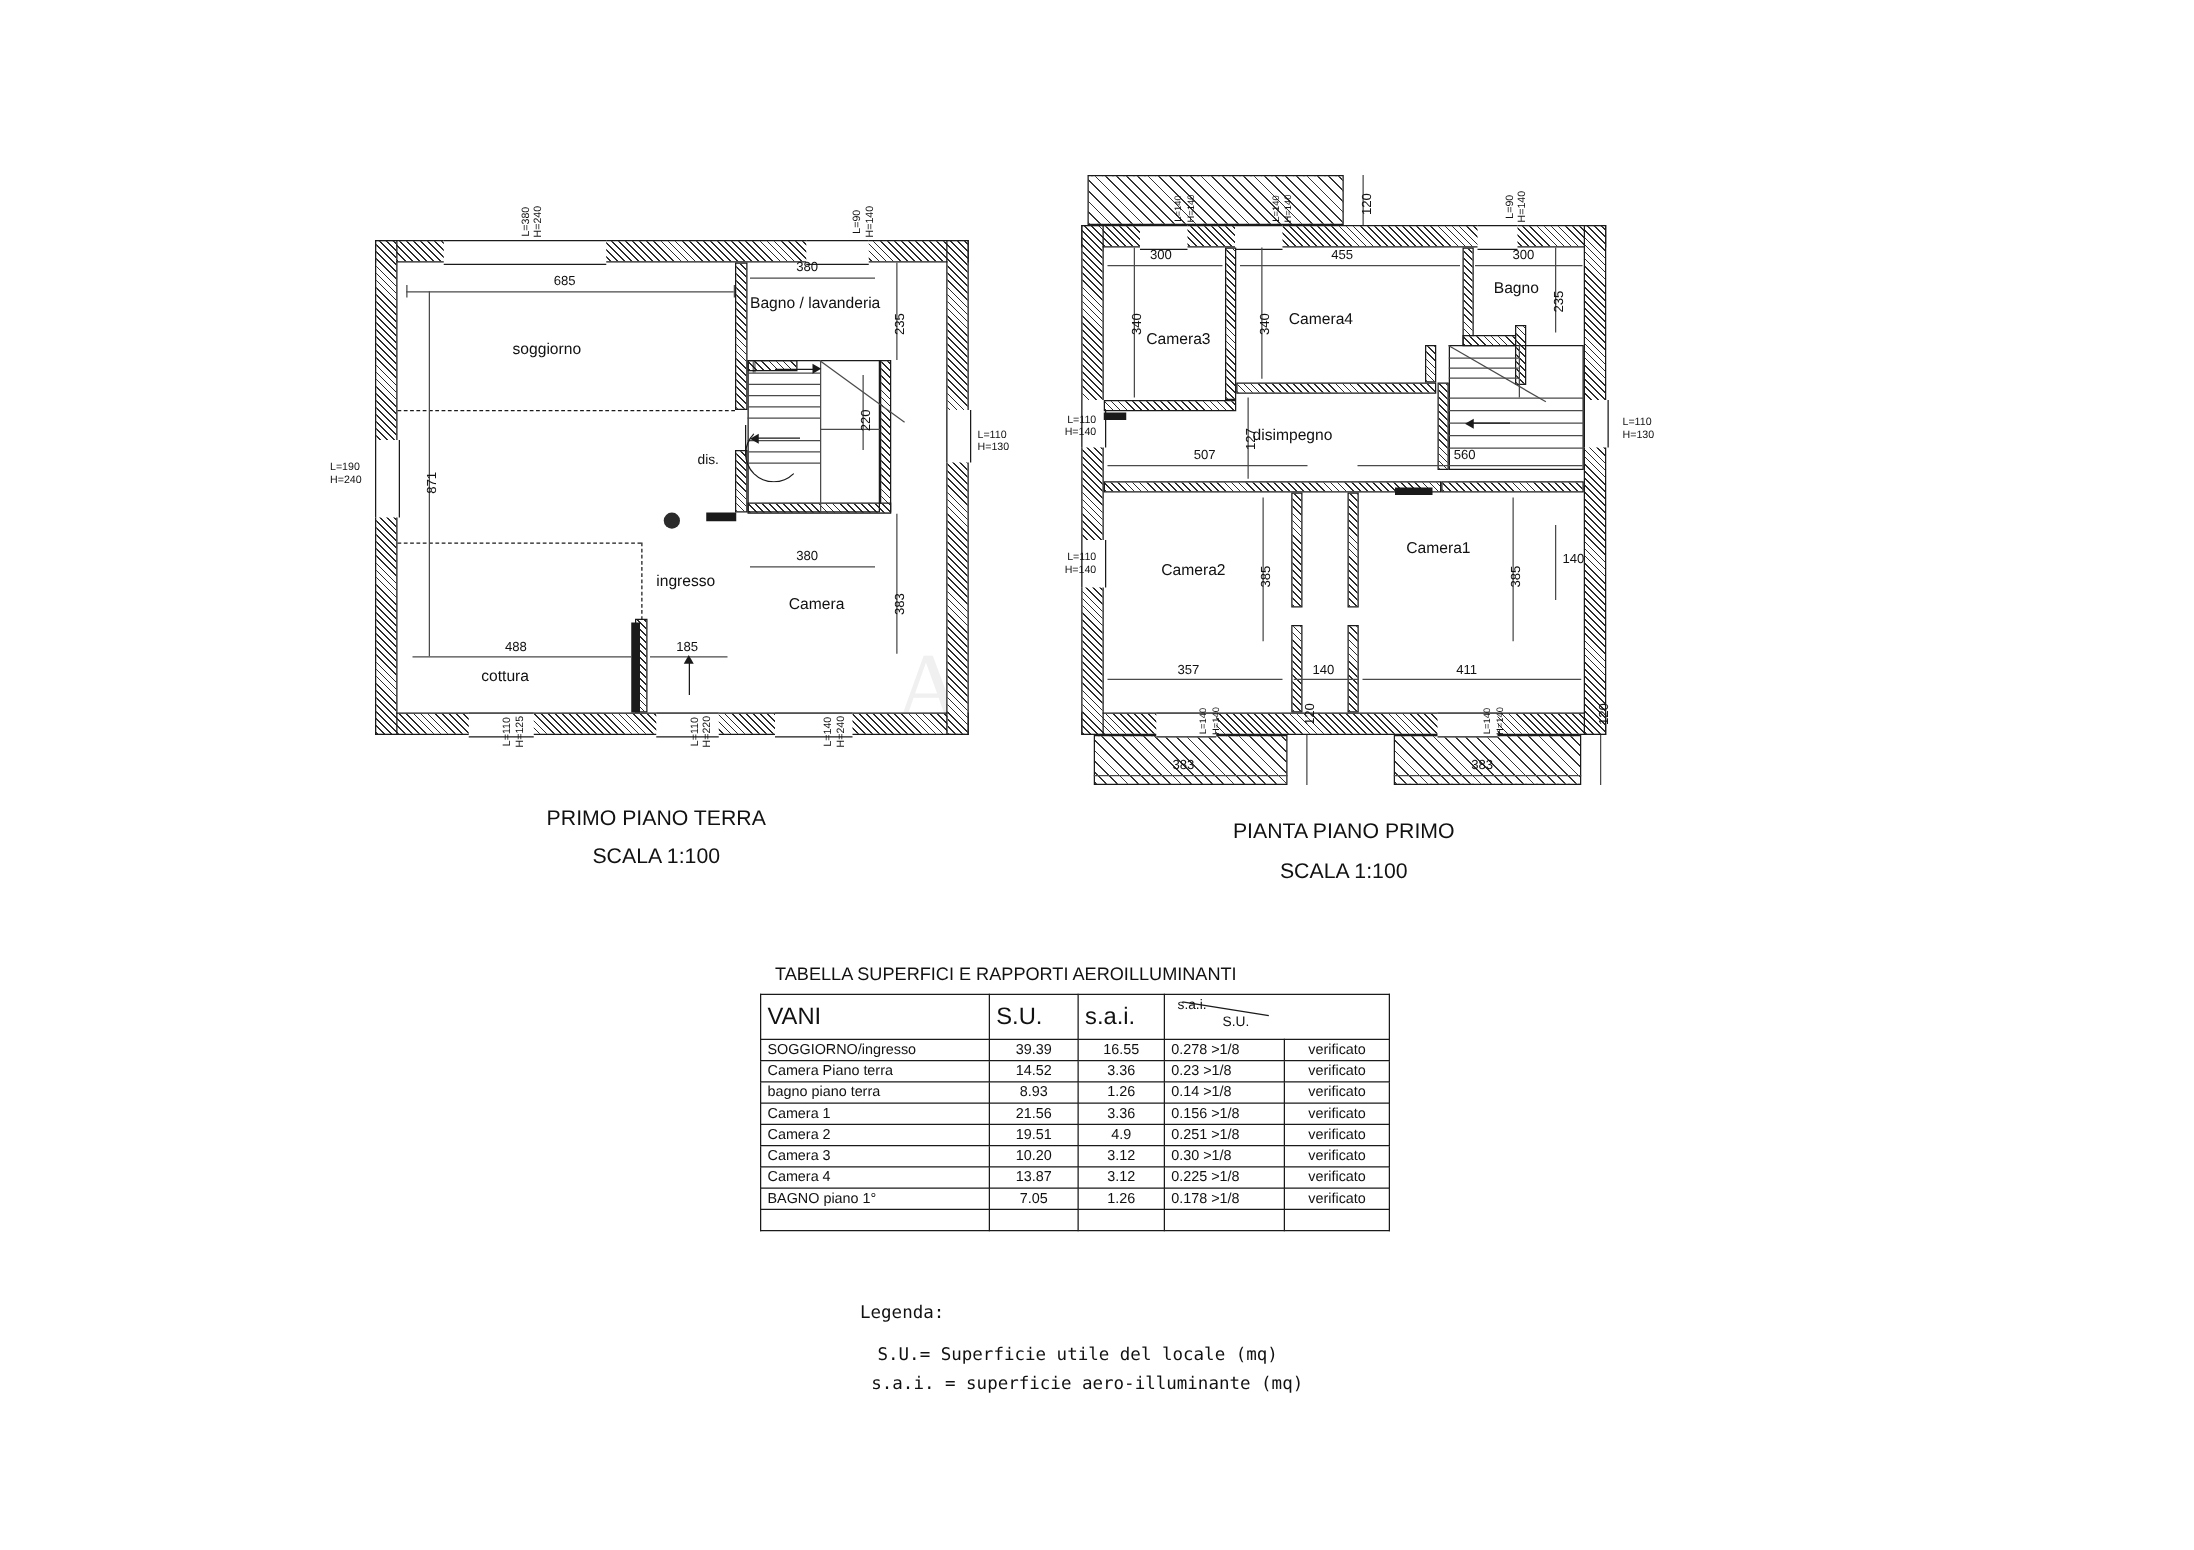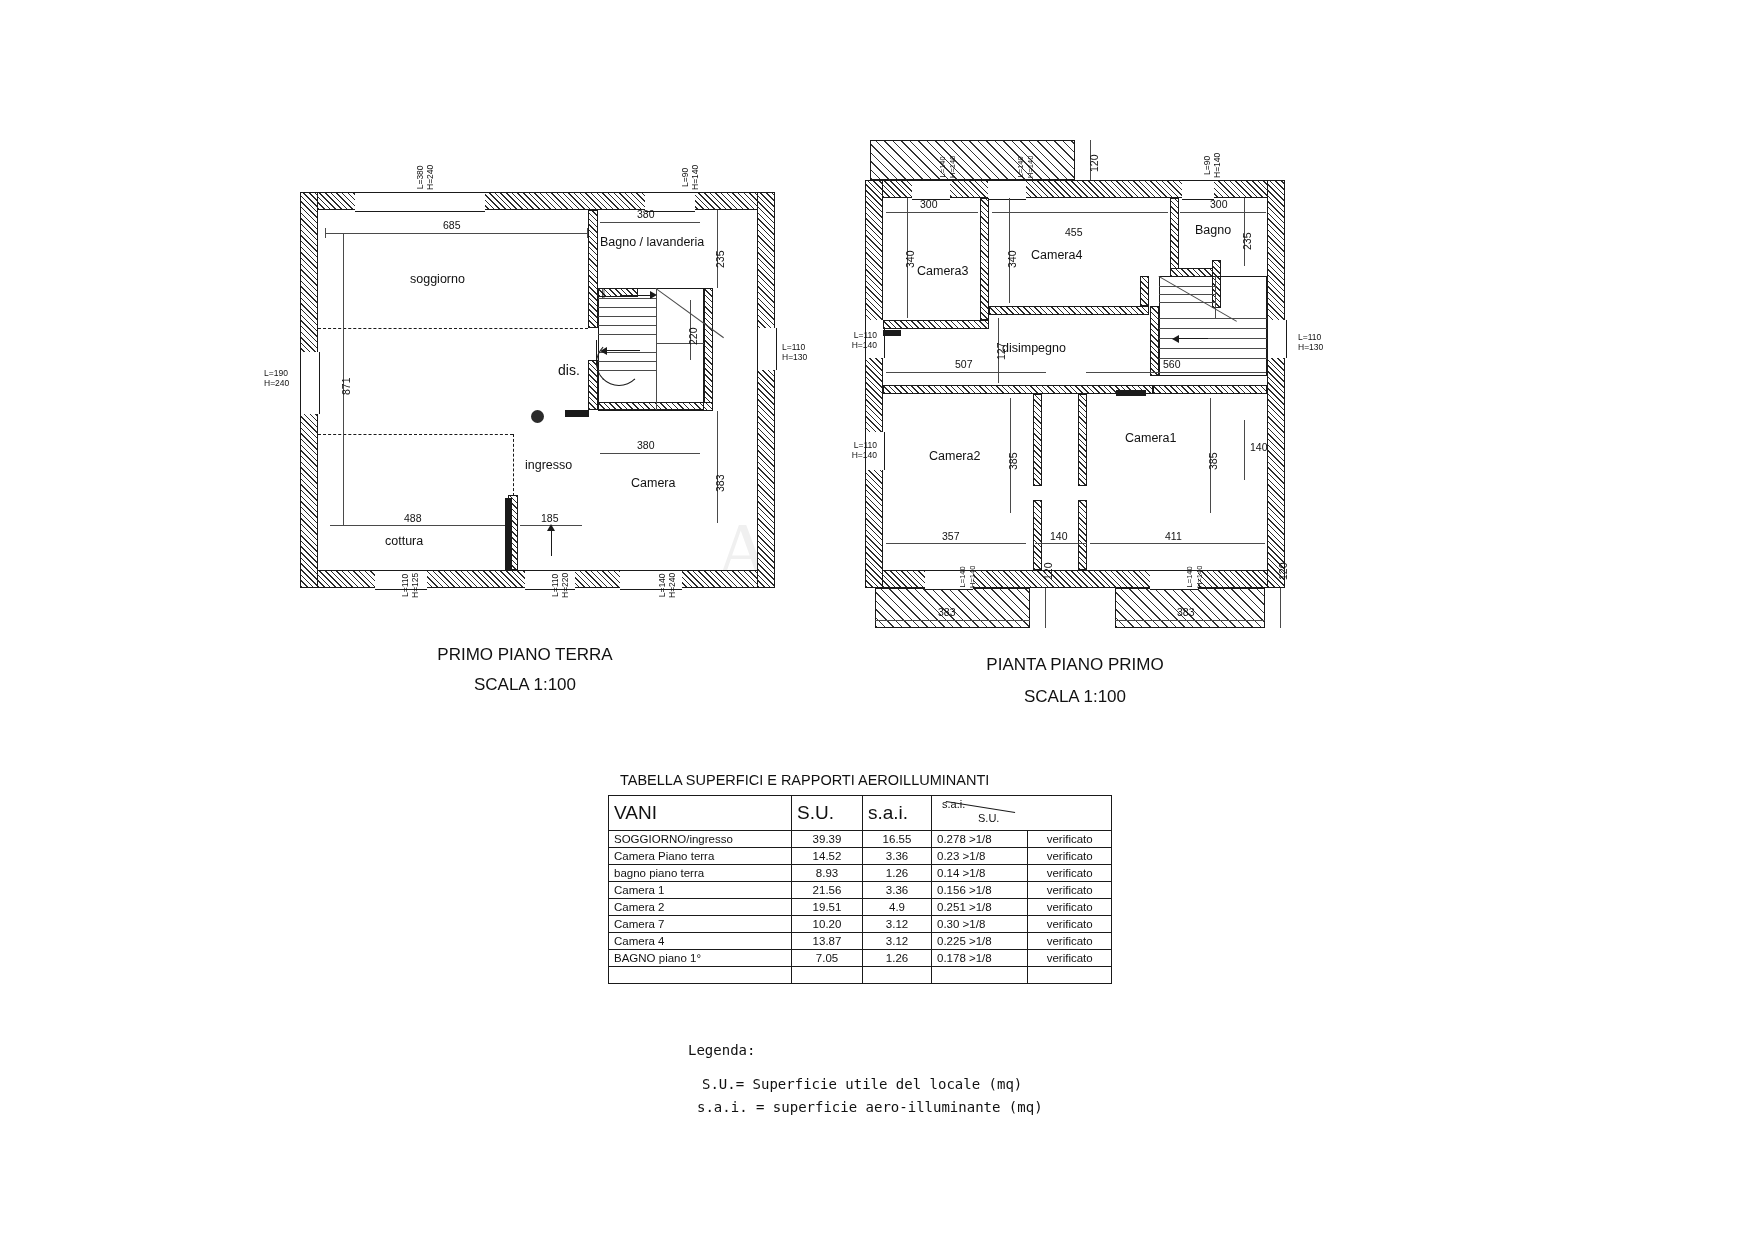--- a/index.html
+++ b/index.html
@@ -283,21 +283,21 @@
     <div class="line-thin-v" style="left:717px; top:210px; height:78px;"></div>
     <div class="line-thin-v" style="left:343px; top:233px; height:292px;"></div>
     <div class="line-thin-v" style="left:690px; top:300px; height:60px;"></div>
     <div class="line-thin-h" style="left:600px; top:453px; width:100px;"></div>
     <div class="line-thin-v" style="left:717px; top:411px; height:112px;"></div>
     <div class="line-thin-h" style="left:330px; top:525px; width:175px;"></div>
     <div class="line-thin-h" style="left:520px; top:525px; width:62px;"></div>
 
     <div class="room-label" style="left:410px; top:272px;">soggiorno</div>
     <div class="room-label" style="left:600px; top:235px;">Bagno / lavanderia</div>
-    <div class="room-label" style="left:558px; top:362px; font-size:14px;">dis.</div>
+    <div class="room-label" style="left:558px; top:362px; font-size:11px;">dis.</div>
     <div class="room-label" style="left:525px; top:458px;">ingresso</div>
     <div class="room-label" style="left:631px; top:476px;">Camera</div>
     <div class="room-label" style="left:385px; top:534px;">cottura</div>
 
     <div class="dim" style="left:443px; top:219px;">685</div>
     <div class="dim" style="left:637px; top:208px;">380</div>
     <div class="dim-v" style="left:714px; top:268px;">235</div>
     <div class="dim-v" style="left:340px; top:395px;">871</div>
     <div class="dim-v" style="left:687px; top:345px;">220</div>
     <div class="dim" style="left:637px; top:439px;">380</div>
@@ -393,21 +393,21 @@
     <div class="line-thin-v" style="left:460px; top:588px; height:40px;"></div>
 
     <div class="room-label" style="left:97px; top:264px;">Camera3</div>
     <div class="room-label" style="left:211px; top:248px;">Camera4</div>
     <div class="room-label" style="left:375px; top:223px;">Bagno</div>
     <div class="room-label" style="left:182px; top:341px;">disimpegno</div>
     <div class="room-label" style="left:109px; top:449px;">Camera2</div>
     <div class="room-label" style="left:305px; top:431px;">Camera1</div>
 
     <div class="dim" style="left:100px; top:198px;">300</div>
-    <div class="dim" style="left:245px; top:198px;margin-top:28px;">455</div>
+    <div class="dim" style="left:245px; top:198px;">455</div>
     <div class="dim" style="left:390px; top:198px;">300</div>
     <div class="dim-v" style="left:268px; top:172px;">120</div>
     <div class="dim-v" style="left:84px; top:268px;">340</div>
     <div class="dim-v" style="left:186px; top:268px;">340</div>
     <div class="dim-v" style="left:421px; top:250px;">235</div>
     <div class="dim-v" style="left:175px; top:360px;">127</div>
     <div class="dim" style="left:135px; top:358px;">507</div>
     <div class="dim" style="left:343px; top:358px;">560</div>
     <div class="dim-v" style="left:187px; top:470px;">385</div>
     <div class="dim-v" style="left:387px; top:470px;">385</div>
@@ -478,21 +478,21 @@
         <td class="num">verificato</td>
       </tr>
       <tr>
         <td>Camera 2</td>
         <td class="num">19.51</td>
         <td class="num">4.9</td>
         <td>0.251 &gt;1/8</td>
         <td class="num">verificato</td>
       </tr>
       <tr>
-        <td>Camera 7</td>
+        <td>Camera 3</td>
         <td class="num">10.20</td>
         <td class="num">3.12</td>
         <td>0.30 &gt;1/8</td>
         <td class="num">verificato</td>
       </tr>
       <tr>
         <td>Camera 4</td>
         <td class="num">13.87</td>
         <td class="num">3.12</td>
         <td>0.225 &gt;1/8</td>

